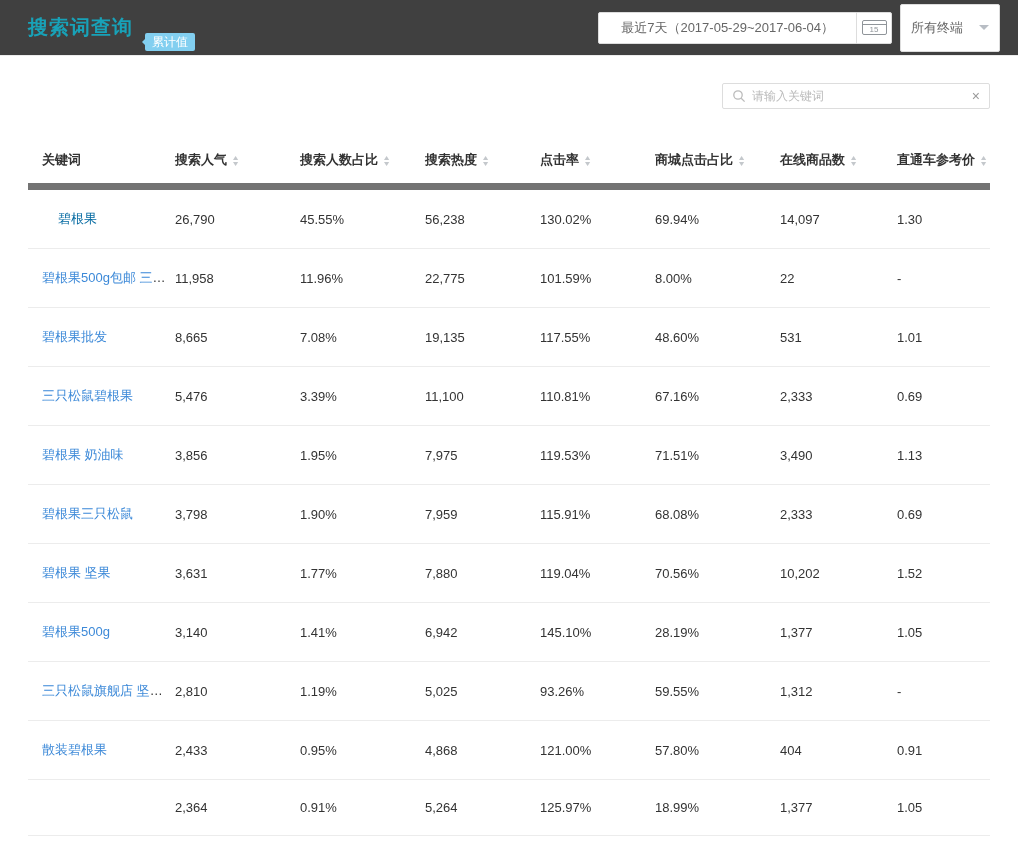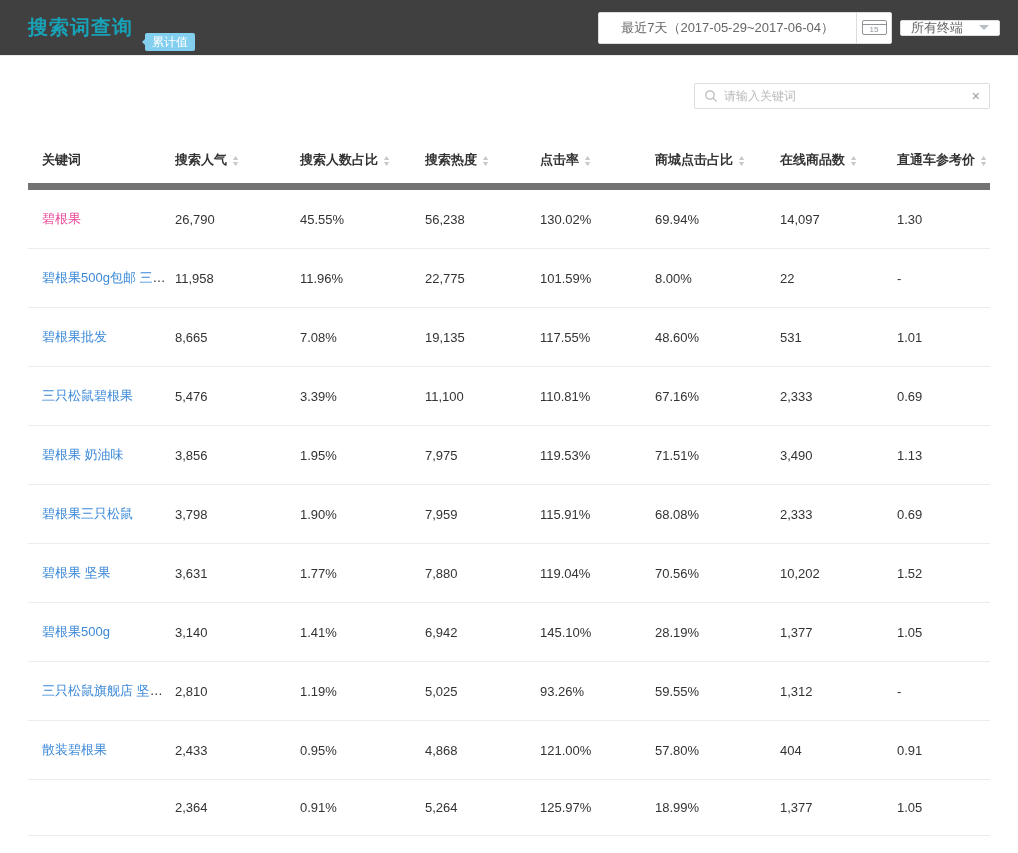--- a/index.html
+++ b/index.html
@@ -19,46 +19,46 @@
   .controls { display:flex; align-items:center; }
   .date-box { height:32px; line-height:30px; border:1px solid #ddd; background:#fff;
     padding:0 22px; font-size:13px; color:#666; border-radius:2px 0 0 2px; cursor:pointer; }
   .cal-btn { height:32px; width:36px; border:1px solid #ddd; margin-left:-1px;
     display:flex; align-items:center; justify-content:center; background:#fff;
     border-radius:0 2px 2px 0; cursor:pointer; }
   .cal-icon { width:25px; height:15px; border:1px solid #8f9499; border-radius:2px;
     display:flex; flex-direction:column; }
   .cal-top { height:4px; border-bottom:1px solid #8f9499; }
   .cal-num { flex:1; font-size:8px; line-height:9px; color:#8f9499; text-align:center; }
-  .terminal-select { height:16px; border:1px solid #ddd; border-radius:2px; background:#fff;
+  .terminal-select { height:48px; border:1px solid #ddd; border-radius:2px; background:#fff;
     margin-left:8px; padding:0 10px; display:flex; align-items:center; gap:16px;
     font-size:13px; color:#666; cursor:pointer; }
   .chev { width:0; height:0; border-left:5px solid transparent; border-right:5px solid transparent;
     border-top:5px solid #b8bdc4; }
 
   
   .search-row { margin-top:27px; padding:0 28px; display:flex; justify-content:flex-end; }
-  .search-box { width:296px; height:26px; border:1px solid #ddd; border-radius:2px;
+  .search-box { width:268px; height:26px; border:1px solid #ddd; border-radius:2px;
     display:flex; align-items:center; padding:0 9px; background:#fff; }
   .search-icon { display:flex; margin-right:6px; }
   .search-box input { flex:1; border:none; outline:none; font-size:12px; color:#333;
     font-family:inherit; background:transparent; }
   .search-box input::placeholder { color:#bbb; }
   .clear-x { color:#999; font-size:14px; line-height:14px; cursor:pointer; padding-left:6px; }
 
   
   table { width:962px; margin:26px 28px 0; border-collapse:collapse; table-layout:fixed; }
   th { text-align:left; font-size:13px; font-weight:bold; color:#333;
     padding:16px 0 14px; border-bottom:7px solid #737373; white-space:nowrap; }
   td { font-size:13px; color:#333; padding:20px 0; border-bottom:1px solid #ececec;
     white-space:nowrap; }
   th:first-child, td:first-child { padding-left:14px; }
   .kw-cell { overflow:hidden; text-overflow:ellipsis; padding-right:8px; }
   .kw.link { color:#3c89d8; cursor:pointer; }
-  .kw.plain { color:#ec4899; }
+  .kw.plain { color:#0369a1;margin-left:16px; }
   .sort { display:inline-flex; flex-direction:column; vertical-align:middle;
     margin-left:5px; cursor:pointer; }
   .sort i { font-style:normal; font-size:7px; line-height:6px; color:#c4c8cc;
     transform:scaleX(1.25); }
 </style>
 </head>
 <body>
 
 <header class="topbar">
   <div class="title-wrap">

